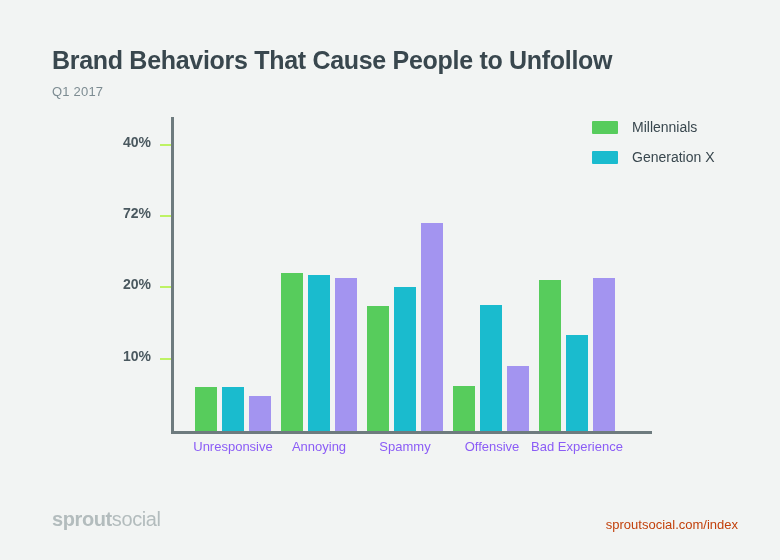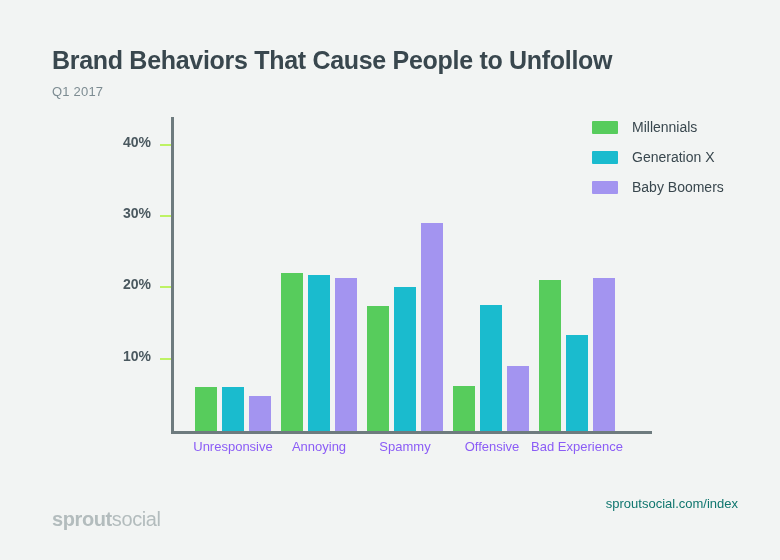--- a/index.html
+++ b/index.html
@@ -132,58 +132,54 @@
     left: 52px;
     top: 508px;
     font-size: 20px;
     color: #b3bcbd;
     letter-spacing: -0.4px;
   }
   #footer-logo .bold { font-weight: bold; }
   #footer-url {
     position: absolute;
     right: 42px;
-    top: 496px;
+    top: 517px;
     font-size: 13px;
-    color: #0f766e;
+    color: #c2410c;
   }
 </style>
 </head>
 <body>
 
 <div id="chart-title">Brand Behaviors That Cause People to Unfollow</div>
 <div id="chart-subtitle">Q1 2017</div>
 
 <div id="legend">
     <div class="legend-item">
       <span class="legend-swatch" style="background: rgb(87, 204, 92);"></span>
       <span class="legend-label">Millennials</span>
     </div>
     <div class="legend-item">
       <span class="legend-swatch" style="background: rgb(26, 187, 206);"></span>
       <span class="legend-label">Generation X</span>
-    </div>
-    <div class="legend-item">
-      <span class="legend-swatch" style="background: rgb(163, 148, 240);"></span>
-      <span class="legend-label">Baby Boomers</span>
     </div>
   </div>
 
 <div id="plot">
   <div id="y-axis-line"></div>
   <div id="x-axis-line"></div>
   <div id="y-ticks">
       <div class="y-tick" style="bottom: 73.3636px;">
         <span class="y-tick-label">10%</span>
       </div>
       <div class="y-tick" style="bottom: 144.727px;">
         <span class="y-tick-label">20%</span>
       </div>
       <div class="y-tick" style="bottom: 216.091px;">
-        <span class="y-tick-label">30%</span>
+        <span class="y-tick-label">72%</span>
       </div>
       <div class="y-tick" style="bottom: 287.455px;">
         <span class="y-tick-label">40%</span>
       </div>
     </div>
   <div id="bars">
       <div class="bar-group" style="left: 24px; width: 76px;">
         <div class="bar s0" title="Millennials – Unresponsive: 6.1%" style="height: 43.5318px;"></div>
         <div class="bar s1" title="Generation X – Unresponsive: 6.1%" style="height: 43.5318px;"></div>
         <div class="bar s2" title="Baby Boomers – Unresponsive: 4.9%" style="height: 34.9682px;"></div>

